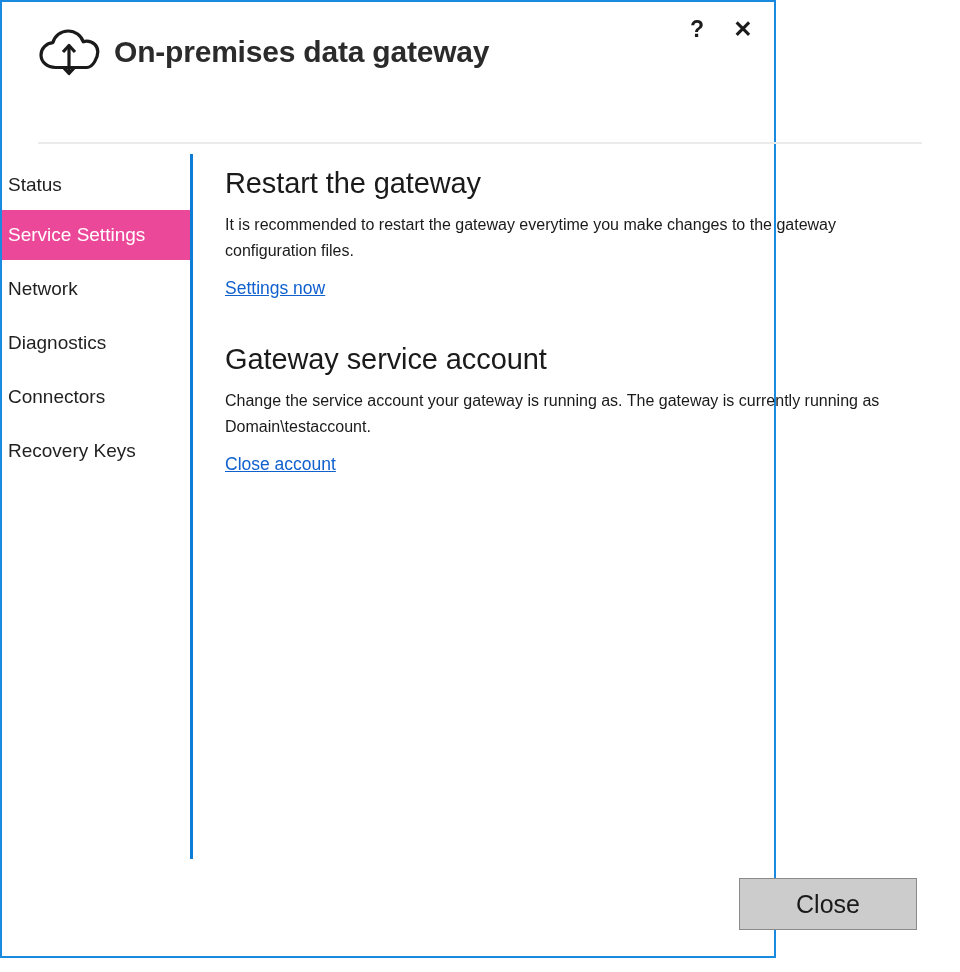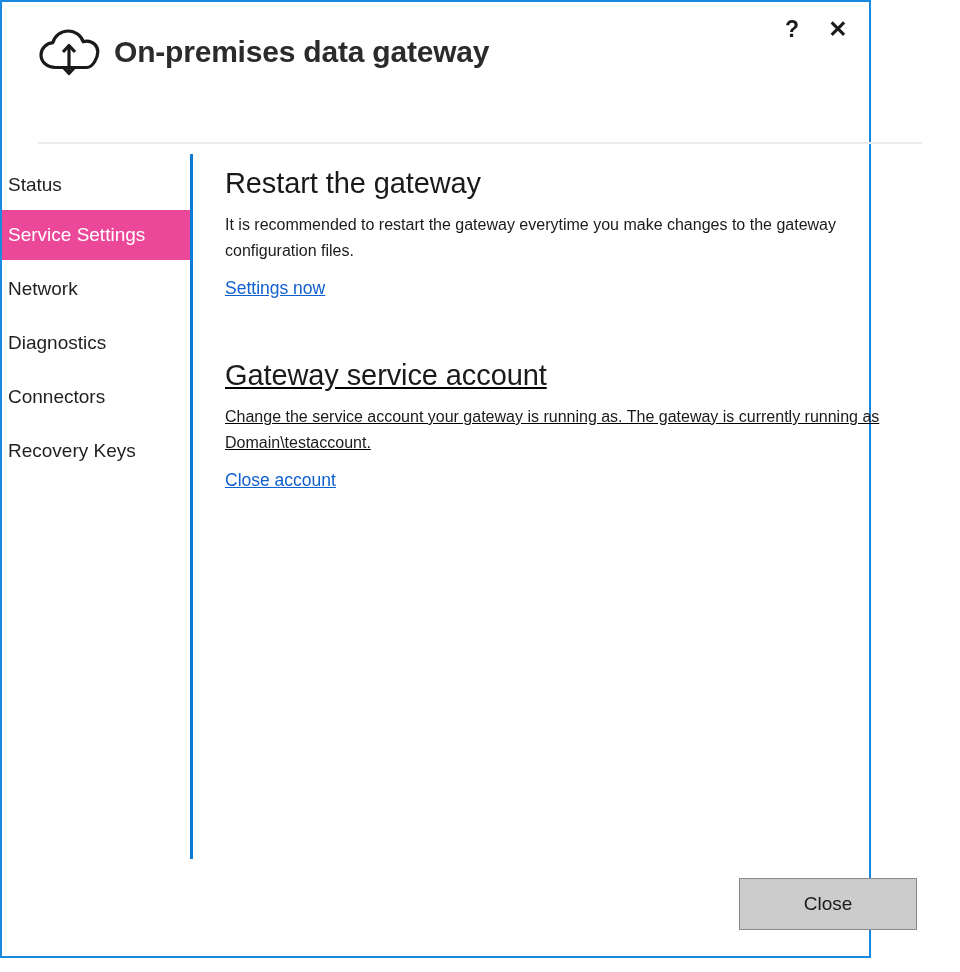--- a/index.html
+++ b/index.html
@@ -12,21 +12,21 @@
     height: 972px;
     font-family: "Liberation Sans", sans-serif;
     overflow: hidden;
   }
 
   
   #window {
     position: absolute;
     left: 0;
     top: 0;
-    width: 871px;
+    width: 776px;
     height: 958px;
     box-sizing: border-box;
     border: 2px solid #1a8ae0;
     background: #ffffff;
   }
 
   
   #titlebar {
     position: absolute;
     left: 0; top: 0;
@@ -126,22 +126,21 @@
   }
 
   
   #content {
     position: absolute;
     left: 223px;
     top: 165px;
     width: 700px;
   }
   .section + .section {
-    margin-top: 60px;
-    text-decoration: underline;
+    margin-top: 44px;
   }
   .section-heading {
     font-size: 29px;
     font-weight: 400;
     color: #1a1a1a;
     margin: 0 0 12px 0;
     letter-spacing: -0.1px;
   }
   .section-body {
     font-size: 16px;
@@ -162,21 +161,21 @@
   
   #close-action-button {
     position: absolute;
     left: 737px;
     top: 876px;
     width: 178px;
     height: 52px;
     background: #cccccc;
     border: 1px solid #8a8a8a;
     color: #1a1a1a;
-    font-size: 19px;
+    font-size: 25px;
     font-family: "Liberation Sans", sans-serif;
     cursor: pointer;
   }
 </style>
 </head>
 <body>
 
 <div id="window">
 
   <div id="titlebar">

